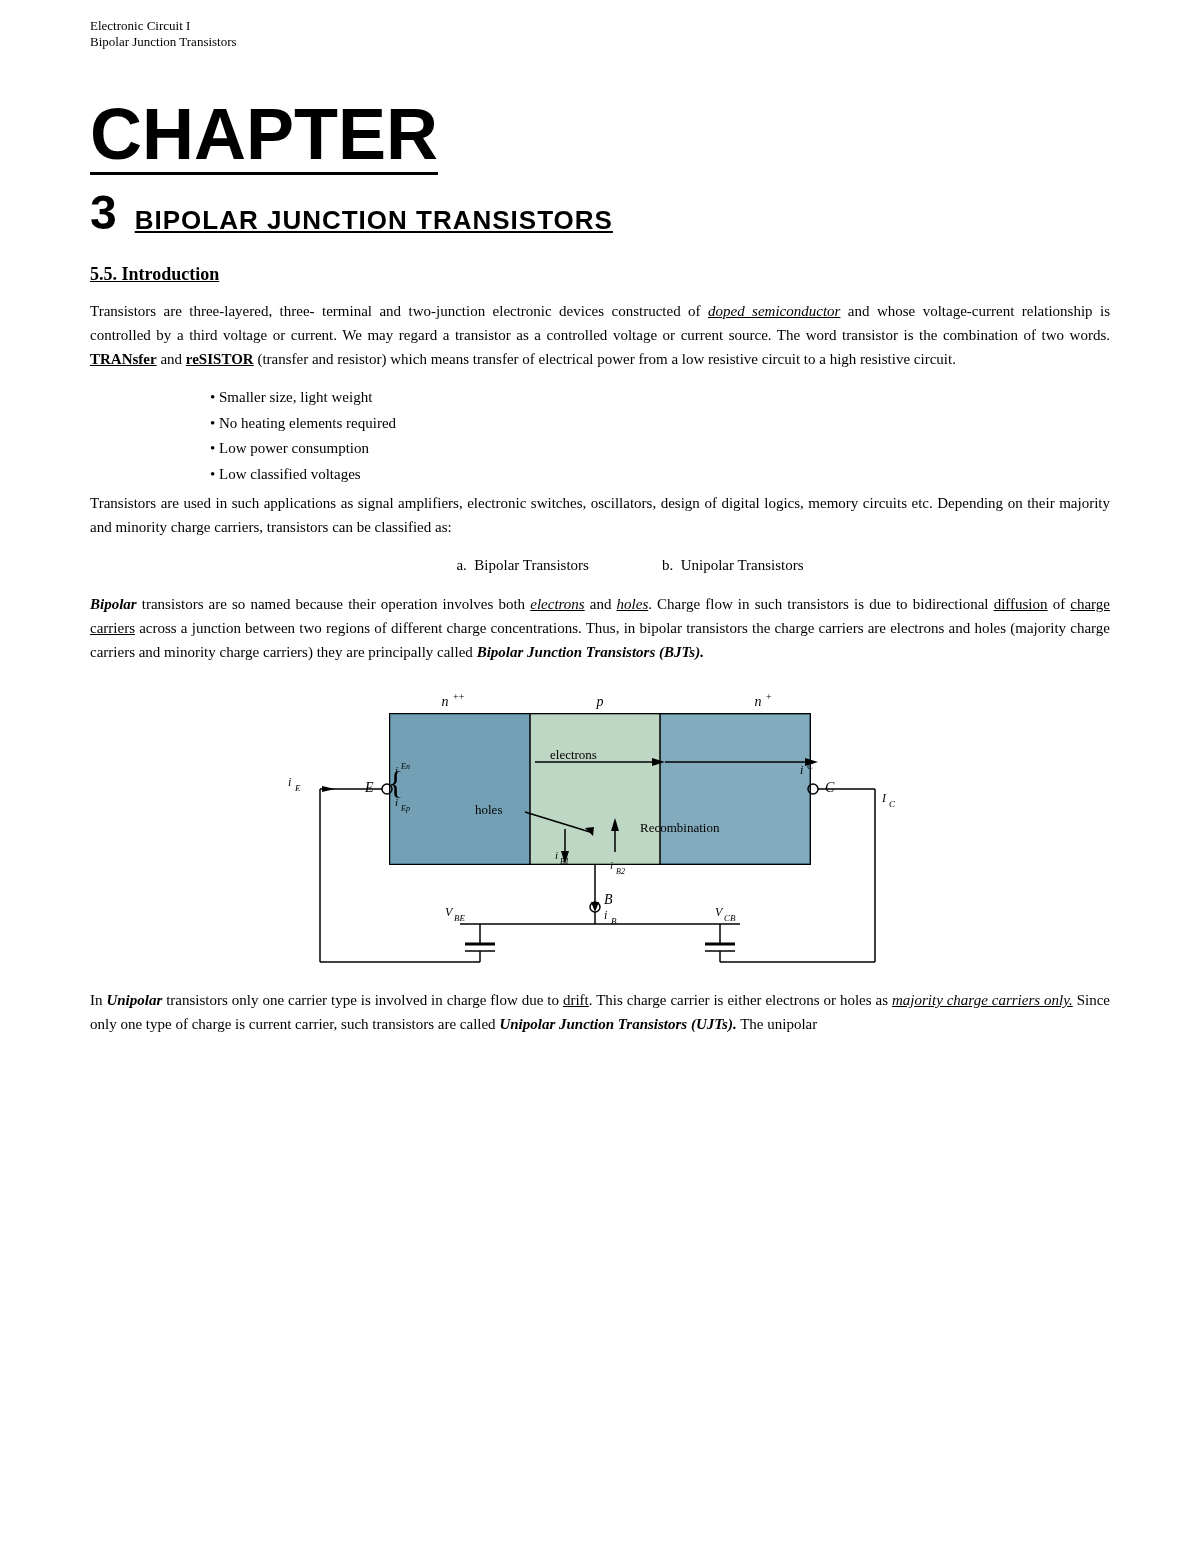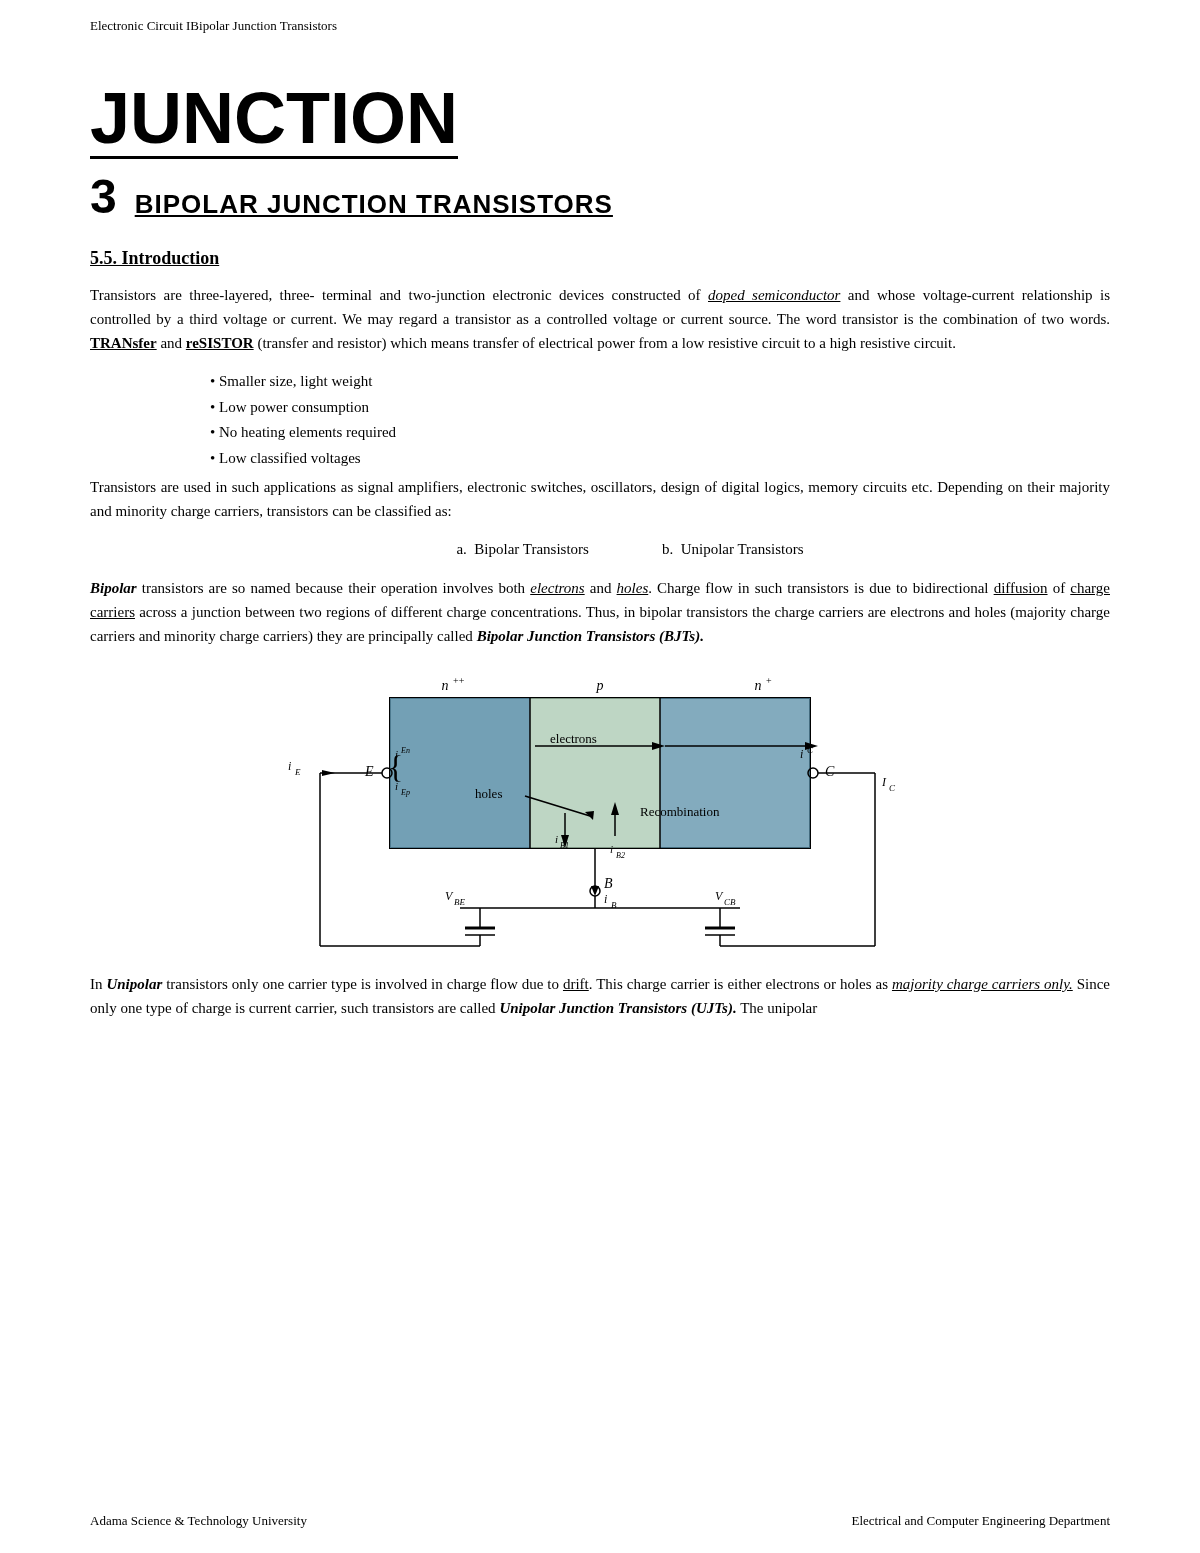--- a/index.html
+++ b/index.html
@@ -13,24 +13,25 @@
       position: relative;
     }
     .page {
       width: 1200px;
       min-height: 1553px;
       padding: 0 90px;
       position: relative;
     }
     .header {
       display: flex;
-      justify-content: flex-start;
+      justify-content: center;
       padding: 18px 0 8px 0;
       font-size: 13px;
       border-bottom: none;
+      flex-direction: column;
     }
     .chapter-title {
       font-size: 72px;
       font-weight: 900;
       font-family: Arial, sans-serif;
       border-bottom: 3px solid #000;
       display: inline-block;
       margin-top: 40px;
       margin-bottom: 0px;
       line-height: 1;
@@ -130,21 +131,21 @@
 
 <div class="page">
 
   
   <div class="header">
     <span>Electronic Circuit I</span>
     <span>Bipolar Junction Transistors</span>
   </div>
 
   
-  <div class="chapter-title">JUNCTION</div>
+  <div class="chapter-title">CHAPTER</div>
 
   <div class="chapter-subtitle-row">
     <span class="chapter-number">3</span>
     <span class="chapter-subtitle">BIPOLAR JUNCTION TRANSISTORS</span>
   </div>
 
   
   <div class="section-title">5.5. Introduction</div>
 
   
@@ -156,22 +157,22 @@
     and
     <span class="bold-under">reSISTOR</span>
     (transfer and resistor) which means transfer of electrical power from a low resistive circuit to a high resistive circuit.
   </p>
 
   
 
   
   <ul class="bullet-list">
     <li>Smaller size, light weight</li>
+    <li>No heating elements required</li>
     <li>Low power consumption</li>
-    <li>No heating elements required</li>
     <li>Low classified voltages</li>
   </ul>
 
   
   <p class="paragraph">
     Transistors are used in such applications as signal amplifiers, electronic switches, oscillators, design of digital logics, memory circuits etc. Depending on their majority and minority charge carriers, transistors can be classified as:
   </p>
 
   
   <div class="two-col-row">
@@ -310,18 +311,14 @@
       <line x1="460" y1="278" x2="615" y2="278" stroke="#000" stroke-width="1.5"></line>
     </svg>
   </div>
 
   
   <p class="paragraph">
     In <span class="bold-italic">Unipolar</span> transistors only one carrier type is involved in charge flow due to <span class="underline">drift</span>. This charge carrier is either electrons or holes as <span class="italic-under">majority charge carriers only.</span> Since only one type of charge is current carrier, such transistors are called <span class="bold-italic">Unipolar Junction Transistors (UJTs).</span> The unipolar
   </p>
 
   
-  <div class="footer">
-    <span>Adama Science &amp; Technology University</span>
-    <span>Electrical and Computer Engineering Department</span>
-  </div>
 
 </div>
 
 </body></html>

